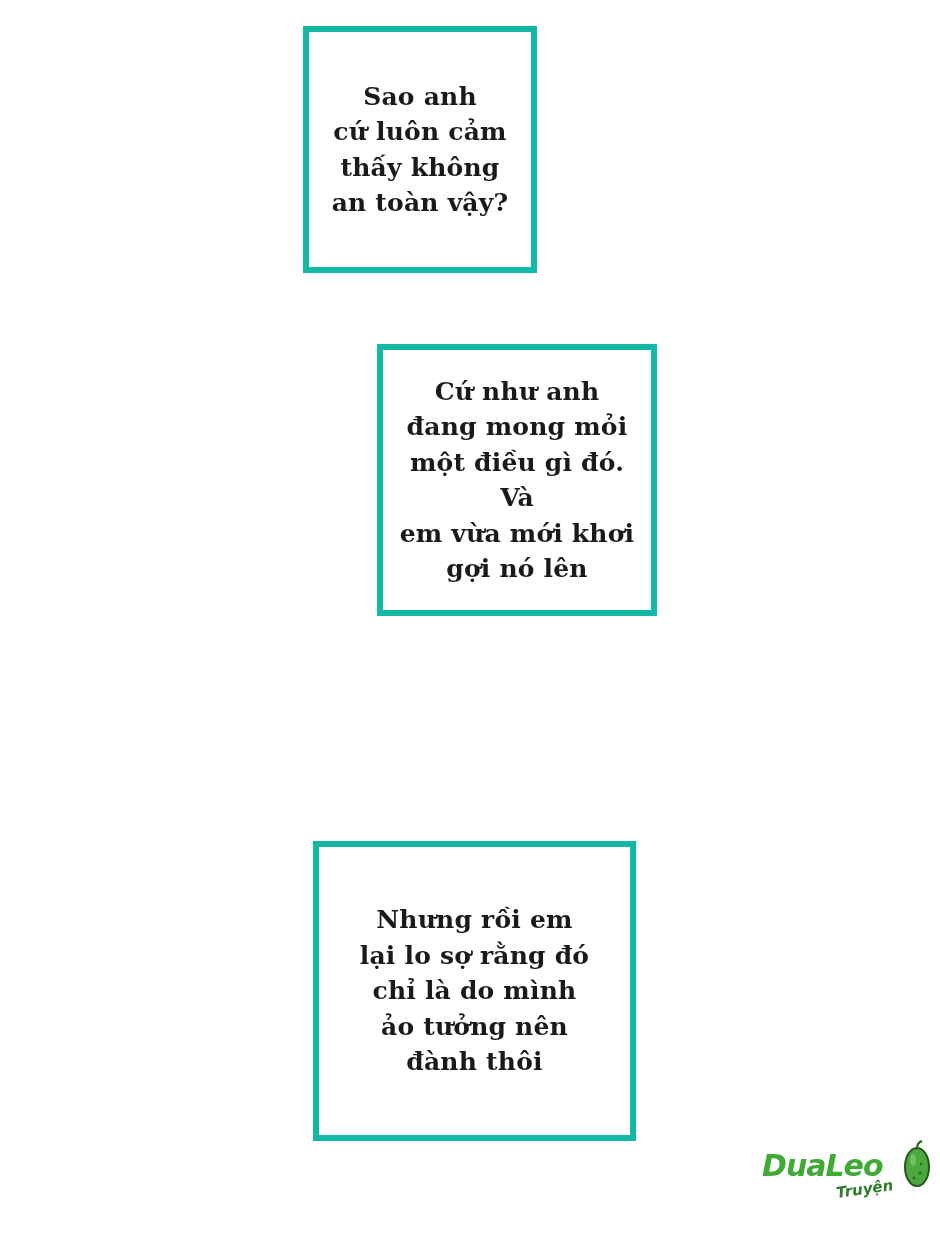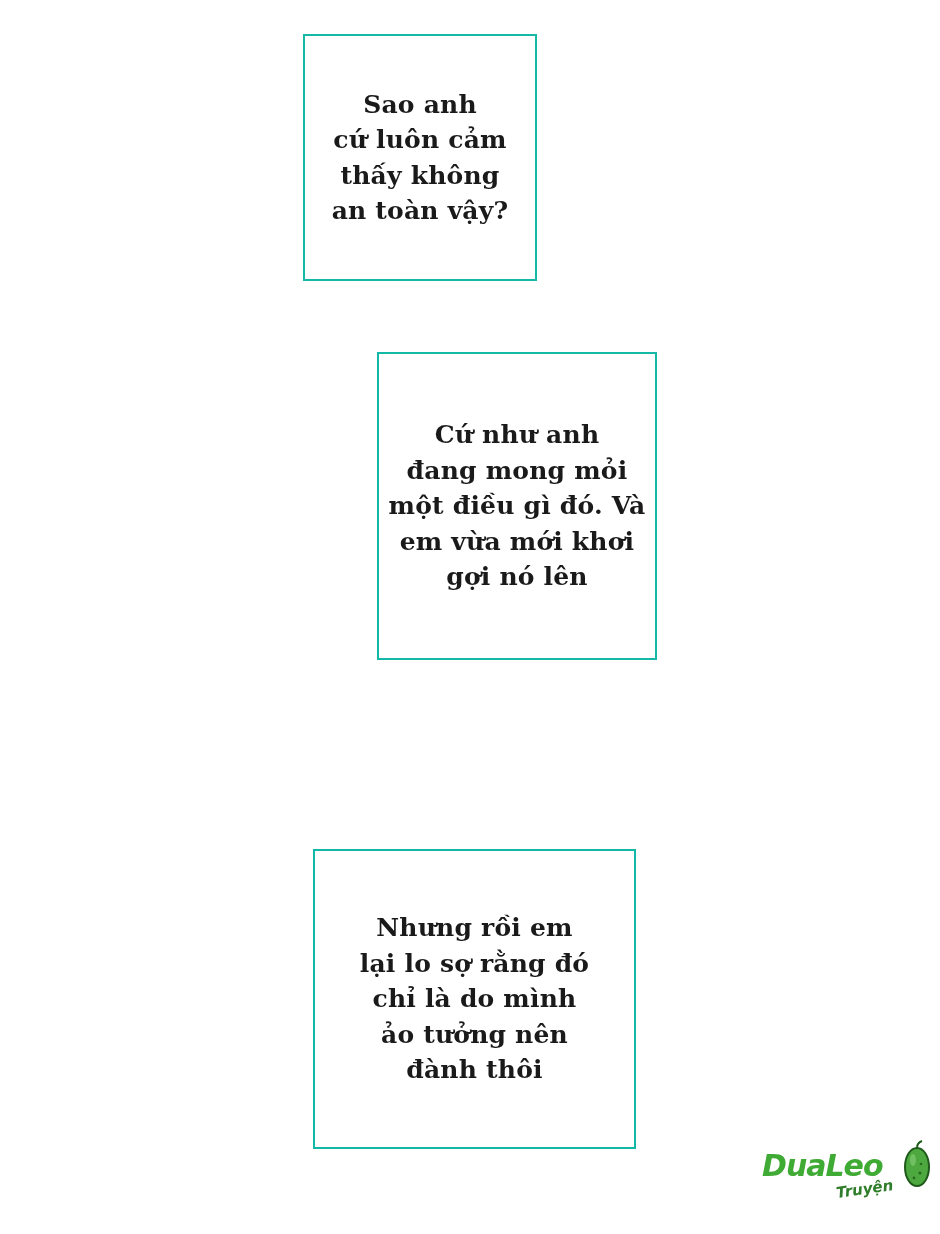--- a/index.html
+++ b/index.html
@@ -15,27 +15,26 @@
     font-family: "DejaVu Serif", "Liberation Serif", serif;
   }
   .page {
     position: relative;
     width: 940px;
     height: 1234px;
     background: #ffffff;
   }
   .panel {
     position: absolute;
-    border: 2px solid #14b8a6;
+    border: 6px solid #14b8a6;
     background: #ffffff;
     box-sizing: border-box;
     display: flex;
     align-items: center;
     justify-content: center;
-    margin-top: 8px;
   }
   .panel .text {
     text-align: center;
     color: #1a1a1a;
     font-weight: 700;
     line-height: 1.42;
     letter-spacing: 0.2px;
     white-space: pre-line;
     padding: 0 8px;
   }
@@ -47,21 +46,21 @@
     height: 247px;
   }
   #panel-1 .text {
     font-size: 25px;
   }
   
   #panel-2 {
     left: 377px;
     top: 344px;
     width: 280px;
-    height: 308px;
+    height: 272px;
   }
   #panel-2 .text {
     font-size: 25px;
   }
   
   #panel-3 {
     left: 313px;
     top: 841px;
     width: 323px;
     height: 300px;

